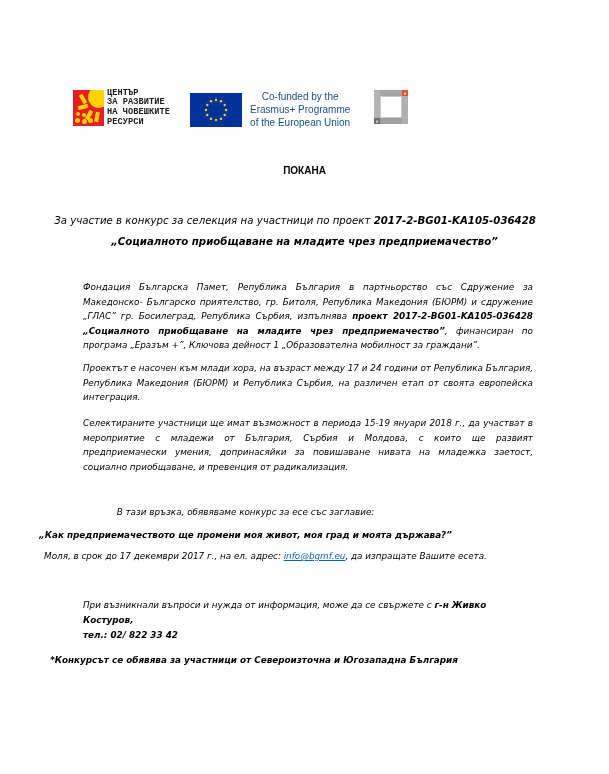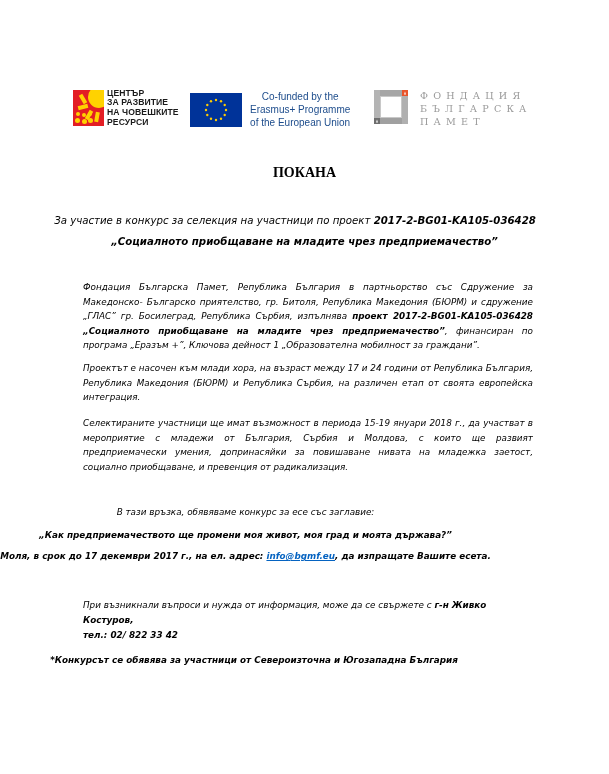--- a/index.html
+++ b/index.html
@@ -7,47 +7,47 @@
   .page { position: absolute; left: 0; top: 0; width: 609px; height: 774px; background: #fff; }
 
   
   .logos { position: absolute; top: 88px; left: 73px; width: 470px; height: 44px; }
   .logo-hrc { position: absolute; left: 0; top: 0; height: 40px; display: flex; align-items: center; }
   .hrc-mark { width: 31px; height: 36px; background: #e31e24; position: relative; overflow: hidden; }
   .hrc-sun { position: absolute; right: -6px; top: -4px; width: 22px; height: 22px; border-radius: 50%; background: #ffd200; }
   .hrc-ray { position: absolute; background: #ffd200; width: 4px; height: 10px; }
   .hrc-people { position: absolute; left: 2px; bottom: 2px; width: 18px; height: 12px; }
   .hrc-dot { position: absolute; width: 4px; height: 4px; border-radius: 50%; background: #ffd200; }
-  .hrc-text { margin-left: 3px; font-family: Liberation Sans, sans-serif; font-weight: bold; font-size: 8.6px; line-height: 9.6px; color: #1a1a1a; letter-spacing: 0.1px; }
+  .hrc-text { margin-left: 3px; font-family: Liberation Mono, monospace; font-weight: bold; font-size: 8.6px; line-height: 9.6px; color: #1a1a1a; letter-spacing: 0.1px; }
 
   .logo-eu { position: absolute; left: 117px; top: 2px; display: flex; align-items: center; }
   .eu-flag { width: 52px; height: 34px; background: #003399; position: relative; }
   .eu-flag svg { position: absolute; left: 0; top: 0; }
   .eu-text { margin-left: 8px; font-family: "Liberation Sans", sans-serif; font-size: 10px; line-height: 13px; color: #1e4d8c; text-align: center; }
 
   .logo-bmf { position: absolute; left: 301px; top: 2px; display: flex; align-items: flex-start; }
   .bmf-mark { width: 34px; height: 34px; position: relative; }
   .bmf-text { margin-left: 12px; font-family: "DejaVu Serif", serif; font-size: 9.6px; line-height: 13px; color: #9a9a9a; letter-spacing: 5.2px; margin-top: -1px; }
 
   
-  .title { position: absolute; top: 165px; left: 0; width: 609px; text-align: center; font-family: Liberation Serif, serif; font-weight: bold; font-size: 14px; }
+  .title { position: absolute; top: 165px; left: 0; width: 609px; text-align: center; font-family: Liberation Sans, sans-serif; font-weight: bold; font-size: 10px; }
   .subtitle { position: absolute; top: 215px; left: 0; width: 590px; text-align: center; font-style: italic; font-size: 10.2px; font-family: "DejaVu Sans", sans-serif; }
   .subtitle b { font-style: italic; font-weight: bold; }
   .project-name { position: absolute; top: 236px; left: 0; width: 609px; text-align: center; font-style: italic; font-weight: bold; font-size: 10.2px; }
 
   .para { position: absolute; left: 83px; width: 450px; font-style: italic; font-size: 8.8px; line-height: 14.6px; text-align: justify; }
   .para b { font-weight: bold; }
   .p1 { top: 280px; }
   .p2 { top: 361px; }
   .p3 { top: 416px; }
 
   .center-line { position: absolute; left: 0; width: 491px; text-align: center; font-style: italic; font-size: 8.8px; }
   .essay-intro { top: 507px; }
   .essay-title { top: 530px; font-weight: bold; }
-  .deadline { top: 551px; font-weight: bold; }
+  .deadline { top: 551px; font-weight: normal; margin-left: 20px; }
   .deadline a { color: #0563c1; text-decoration: underline; }
 
   .contact { position: absolute; left: 83px; top: 598px; width: 450px; font-style: italic; font-size: 8.8px; line-height: 15px; }
   .contact b { font-weight: bold; }
 
   .footnote { position: absolute; left: 0; top: 655px; width: 488px; text-align: center; font-style: italic; font-weight: bold; font-size: 8.8px; padding-left: 20px; box-sizing: border-box; }
 </style>
 </head>
 <body>
 
@@ -112,25 +112,20 @@
           <rect x="0" y="0" width="6" height="28" fill="#b4b4b4"></rect>
           <rect x="28" y="6" width="6" height="28" fill="#b0b0b0"></rect>
           <rect x="6" y="28" width="22" height="6" fill="#a0a0a0"></rect>
           <rect x="7" y="7" width="20" height="20" fill="#ffffff"></rect>
           <rect x="28" y="0" width="6" height="6" fill="#e8542b"></rect>
           <rect x="0" y="28" width="6" height="6" fill="#6e6e6e"></rect>
           <path d="M30 4.5 L31 1.5 L32 4.5 Z" fill="#fff"></path>
           <path d="M2 32.5 L3 29.5 L4 32.5 Z" fill="#fff"></path>
         </svg>
       </div>
-      <div class="bmf-text">
-        <div>ФОНДАЦИЯ</div>
-        <div>БЪЛГАРСКА</div>
-        <div>ПАМЕТ</div>
-      </div>
     </div>
   </div>
 
   <div class="title">ПОКАНА</div>
 
   <div class="subtitle"><span>За участие в конкурс за селекция на участници по проект </span><b>2017-2-BG01-KA105-036428</b></div>
 
   <div class="project-name">„Социалното приобщаване на младите чрез предприемачество”</div>
 
   <div class="para p1"><span>Фондация Българска Памет, Република България в партньорство със Сдружение за Македонско- Българско приятелство, гр. Битоля, Република Македония (БЮРМ) и сдружение „ГЛАС” гр. Босилеград, Република Сърбия, изпълнява </span><b>проект 2017-2-BG01-KA105-036428 „Социалното приобщаване на младите чрез предприемачество”</b><span>, финансиран по програма „Еразъм +”, Ключова дейност 1 „Образователна мобилност за граждани”.</span></div>

